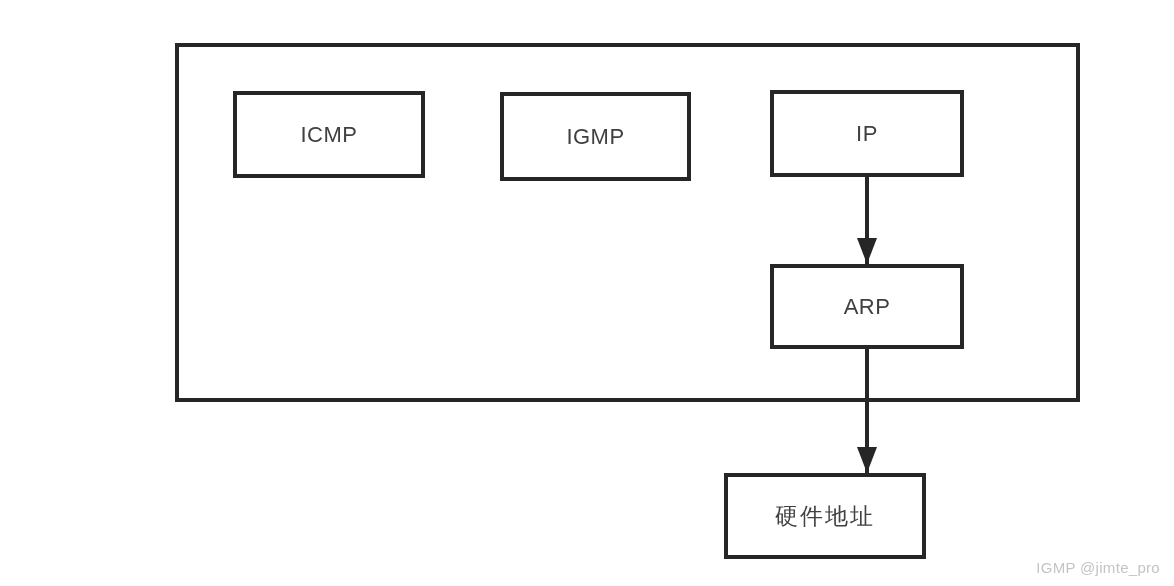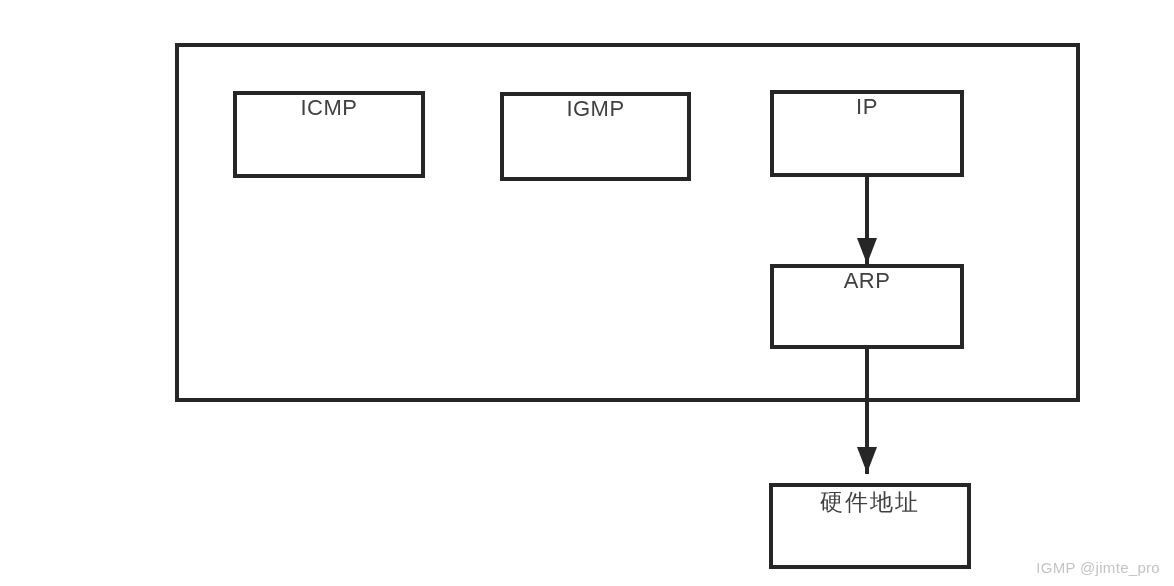--- a/index.html
+++ b/index.html
@@ -49,39 +49,40 @@
     white-space: nowrap;
   }
 
   
   .node {
     position: absolute;
     border: 4px solid #262626;
     box-sizing: border-box;
     background: #ffffff;
     display: flex;
+    align-items: center;
     justify-content: center;
     z-index: 3;
   }
   .node-label {
     font-size: 22px;
     color: #404040;
     letter-spacing: 0.5px;
     white-space: nowrap;
   }
   .node-label.cjk {
     font-size: 23px;
     letter-spacing: 2px;
   }
 
   .node-icmp { left: 233px; top: 91px;  width: 192px; height: 87px; }
   .node-igmp { left: 500px; top: 92px;  width: 191px; height: 89px; }
   .node-ip   { left: 770px; top: 90px;  width: 194px; height: 87px; }
   .node-arp  { left: 770px; top: 264px; width: 194px; height: 85px; }
-  .node-hw   { left: 769px; top: 473px; width: 202px; height: 86px; margin-top: 10px; }
+  .node-hw   { left: 724px; top: 473px; width: 202px; height: 86px; }
 
   
   .connector {
     position: absolute;
     z-index: 2;
   }
   .conn-line {
     position: absolute;
     width: 4px;
     background: #262626;

